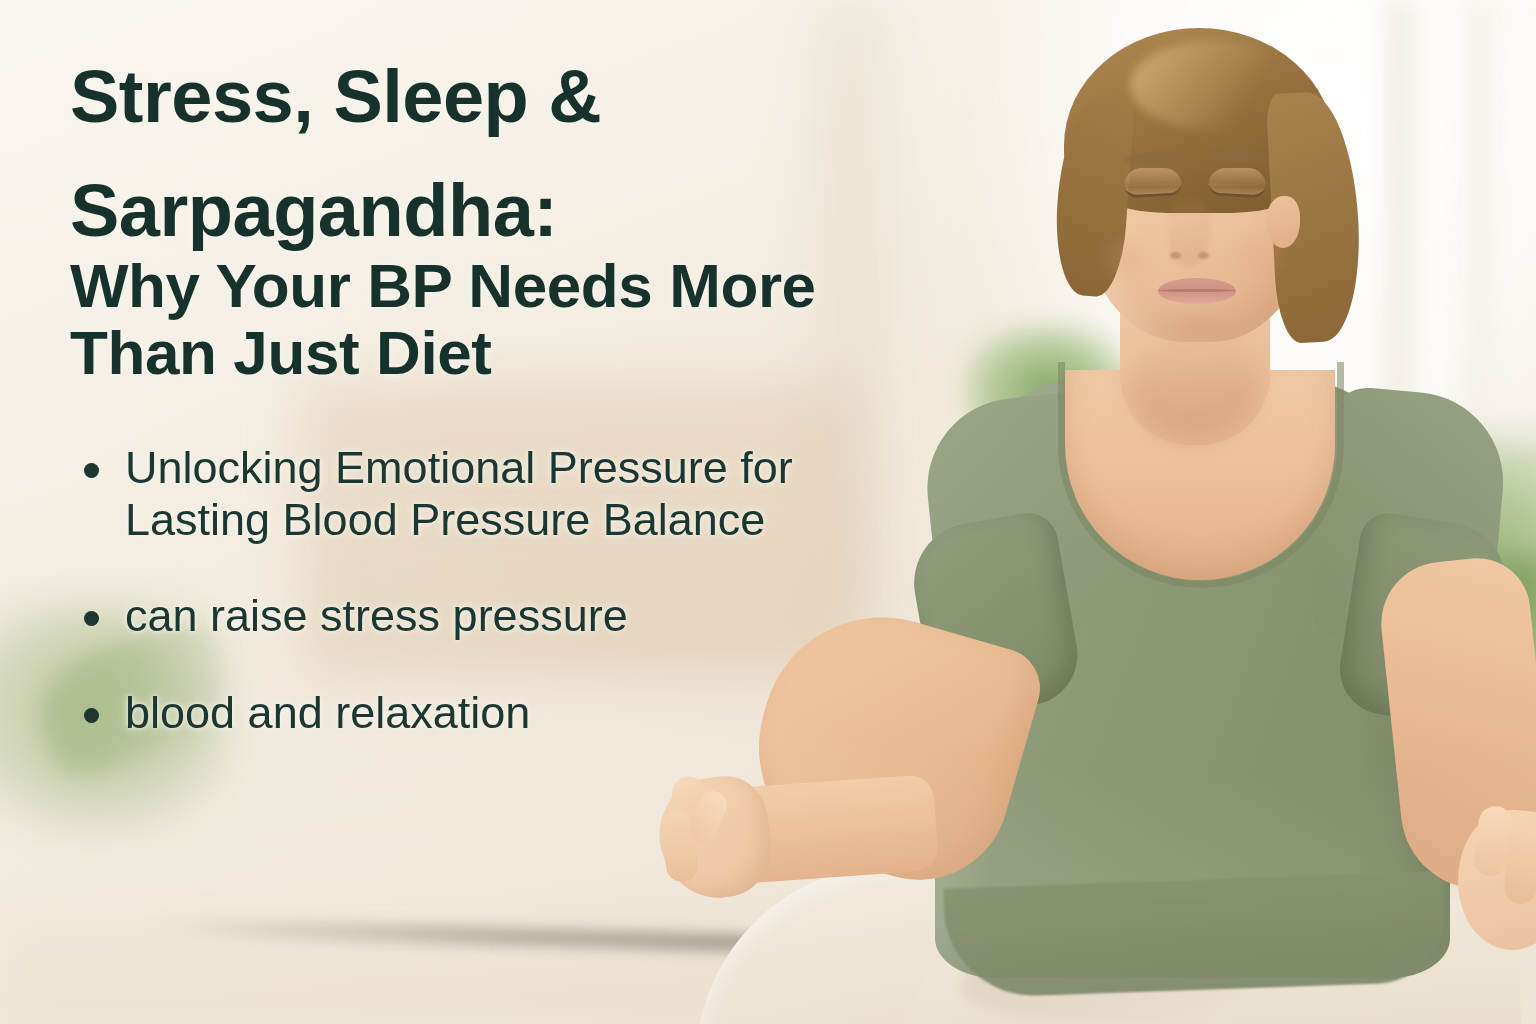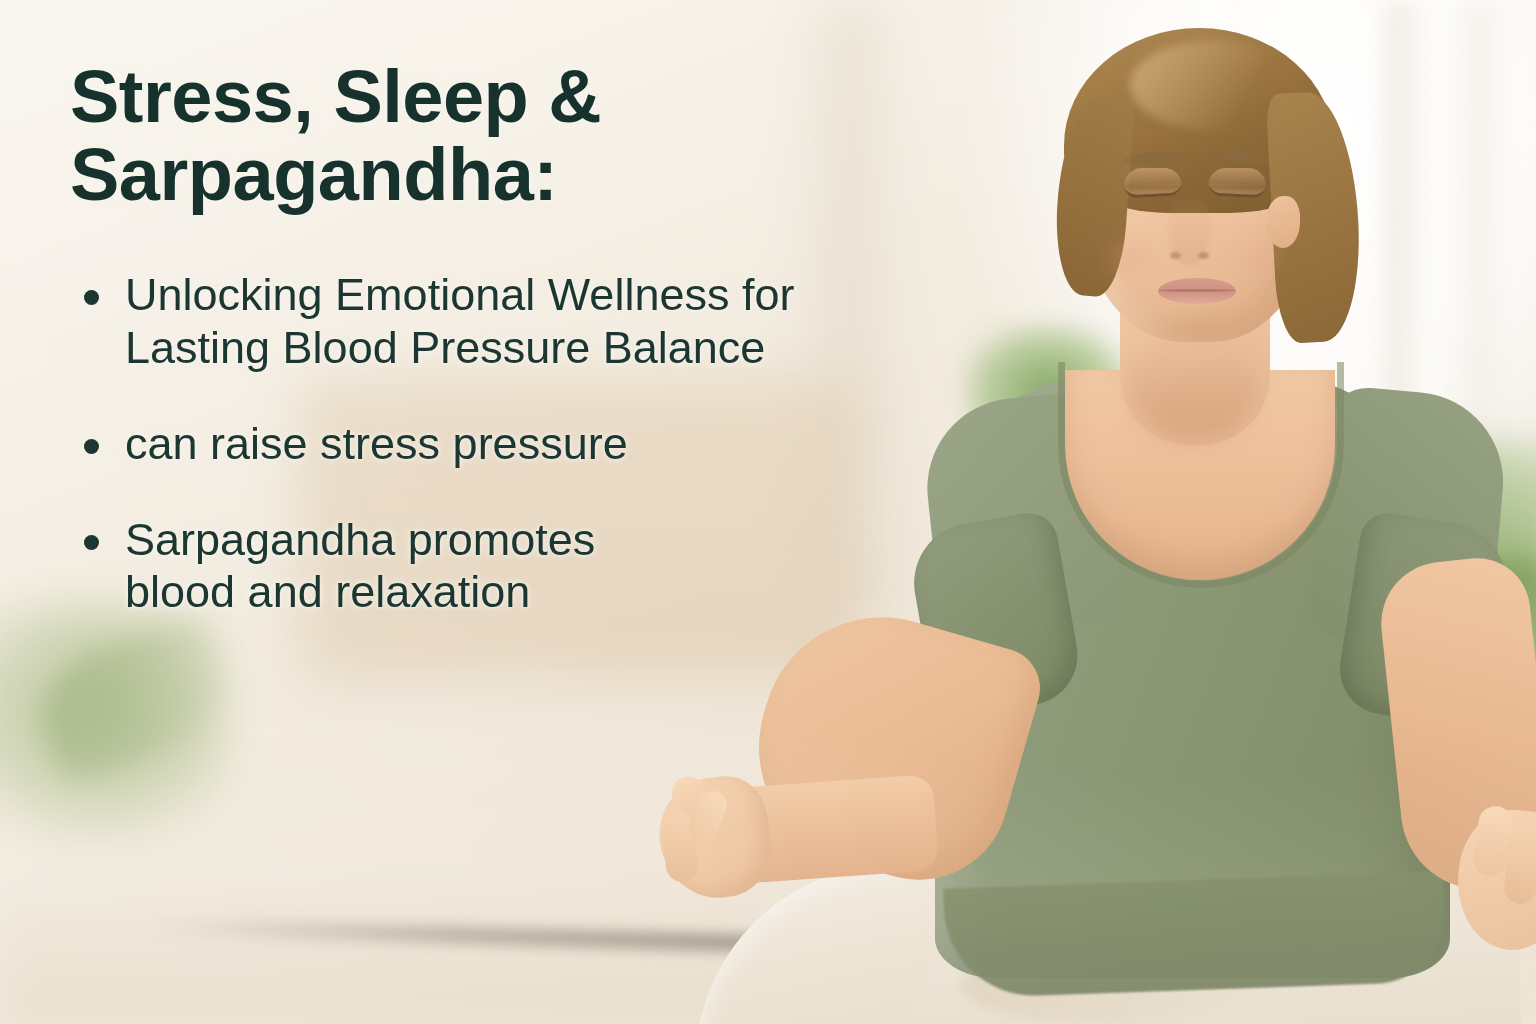--- a/index.html
+++ b/index.html
@@ -345,21 +345,21 @@
   .title{
     margin:0;
     font-size:74px;
     line-height:1.05;
     font-weight:800;
     letter-spacing:-0.5px;
     font-stretch:condensed;
     color:#17312c;
     text-shadow:0 0 5px rgba(248,245,238,.95),0 0 12px rgba(248,245,238,.75),1px 1px 0 rgba(248,245,238,.6);
   }
-  .title .l2{display:block;}
+  .title .l2{display:block;margin-top:36px;}
   .subtitle{
     margin:4px 0 0 0;
     font-size:62px;
     line-height:1.07;
     font-weight:700;
     letter-spacing:-0.4px;
     font-stretch:condensed;
     color:#17312c;
     text-shadow:0 0 5px rgba(248,245,238,.95),0 0 12px rgba(248,245,238,.72);
   }
@@ -464,32 +464,35 @@
 
   <div class="dof"></div>
 
   <div class="content">
 
     <h1 class="title">
       <span class="l1">Stress, Sleep &amp;</span>
       <span class="l2">Sarpagandha:</span>
     </h1>
 
+    <h2 class="subtitle">
+      <span class="l1">Why Your BP Needs More</span>
+      <span class="l2">Than Just Diet</span>
+    </h2>
 
     <ul class="bullets">
       <li class="bullet">
         <span class="dot"></span>
-        <span class="l1">Unlocking Emotional Wellness for</span>
+        <span class="l1">Unlocking Emotional Pressure for</span>
         <span class="l2">Lasting Blood Pressure Balance</span>
       </li>
       <li class="bullet">
         <span class="dot"></span>
         <span class="l2">can raise stress pressure</span>
       </li>
       <li class="bullet">
         <span class="dot"></span>
-        <span class="l1">Sarpagandha promotes</span>
         <span class="l2">blood and relaxation</span>
       </li>
     </ul>
 
   </div>
 </div>
 
 </body></html>

